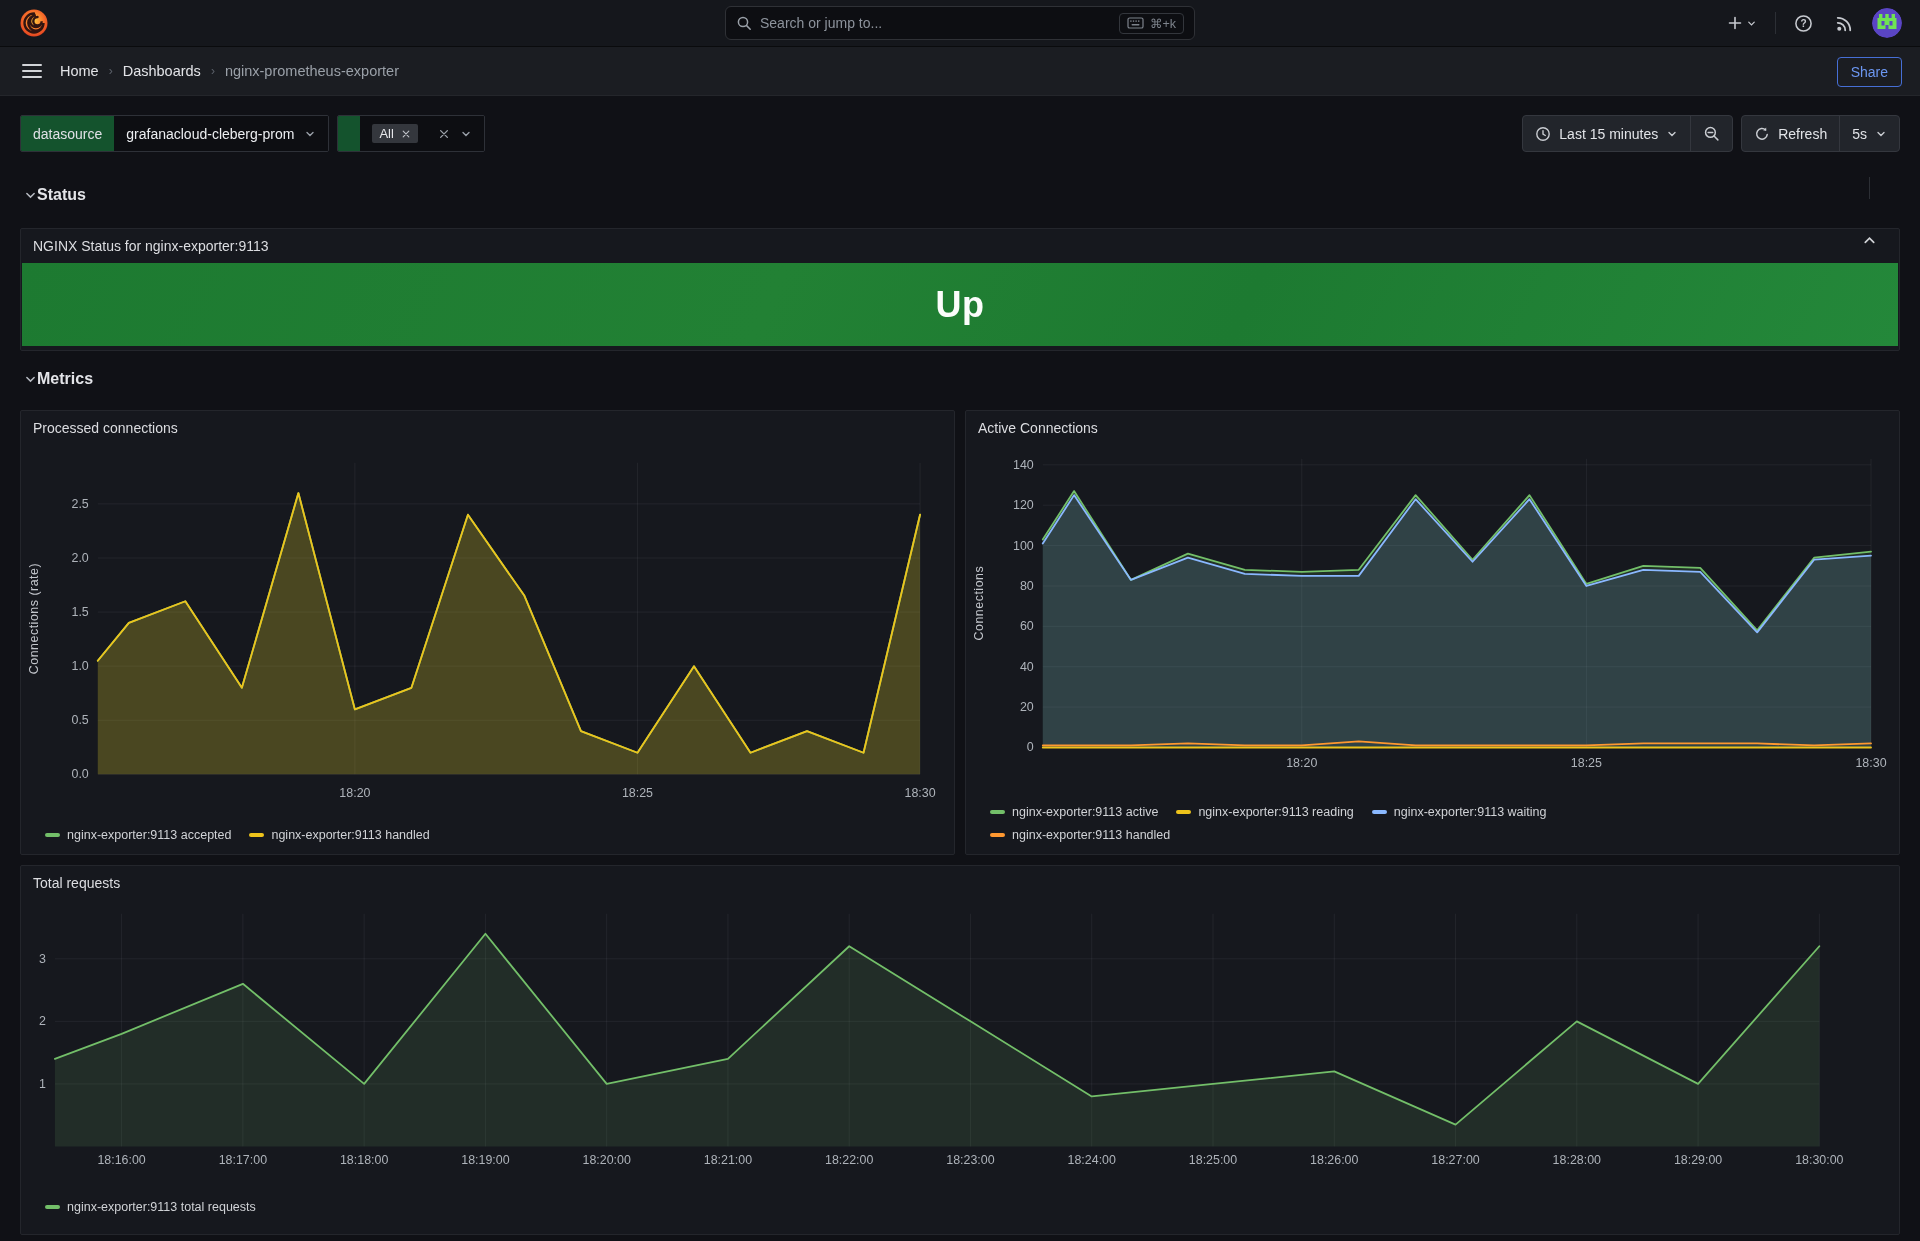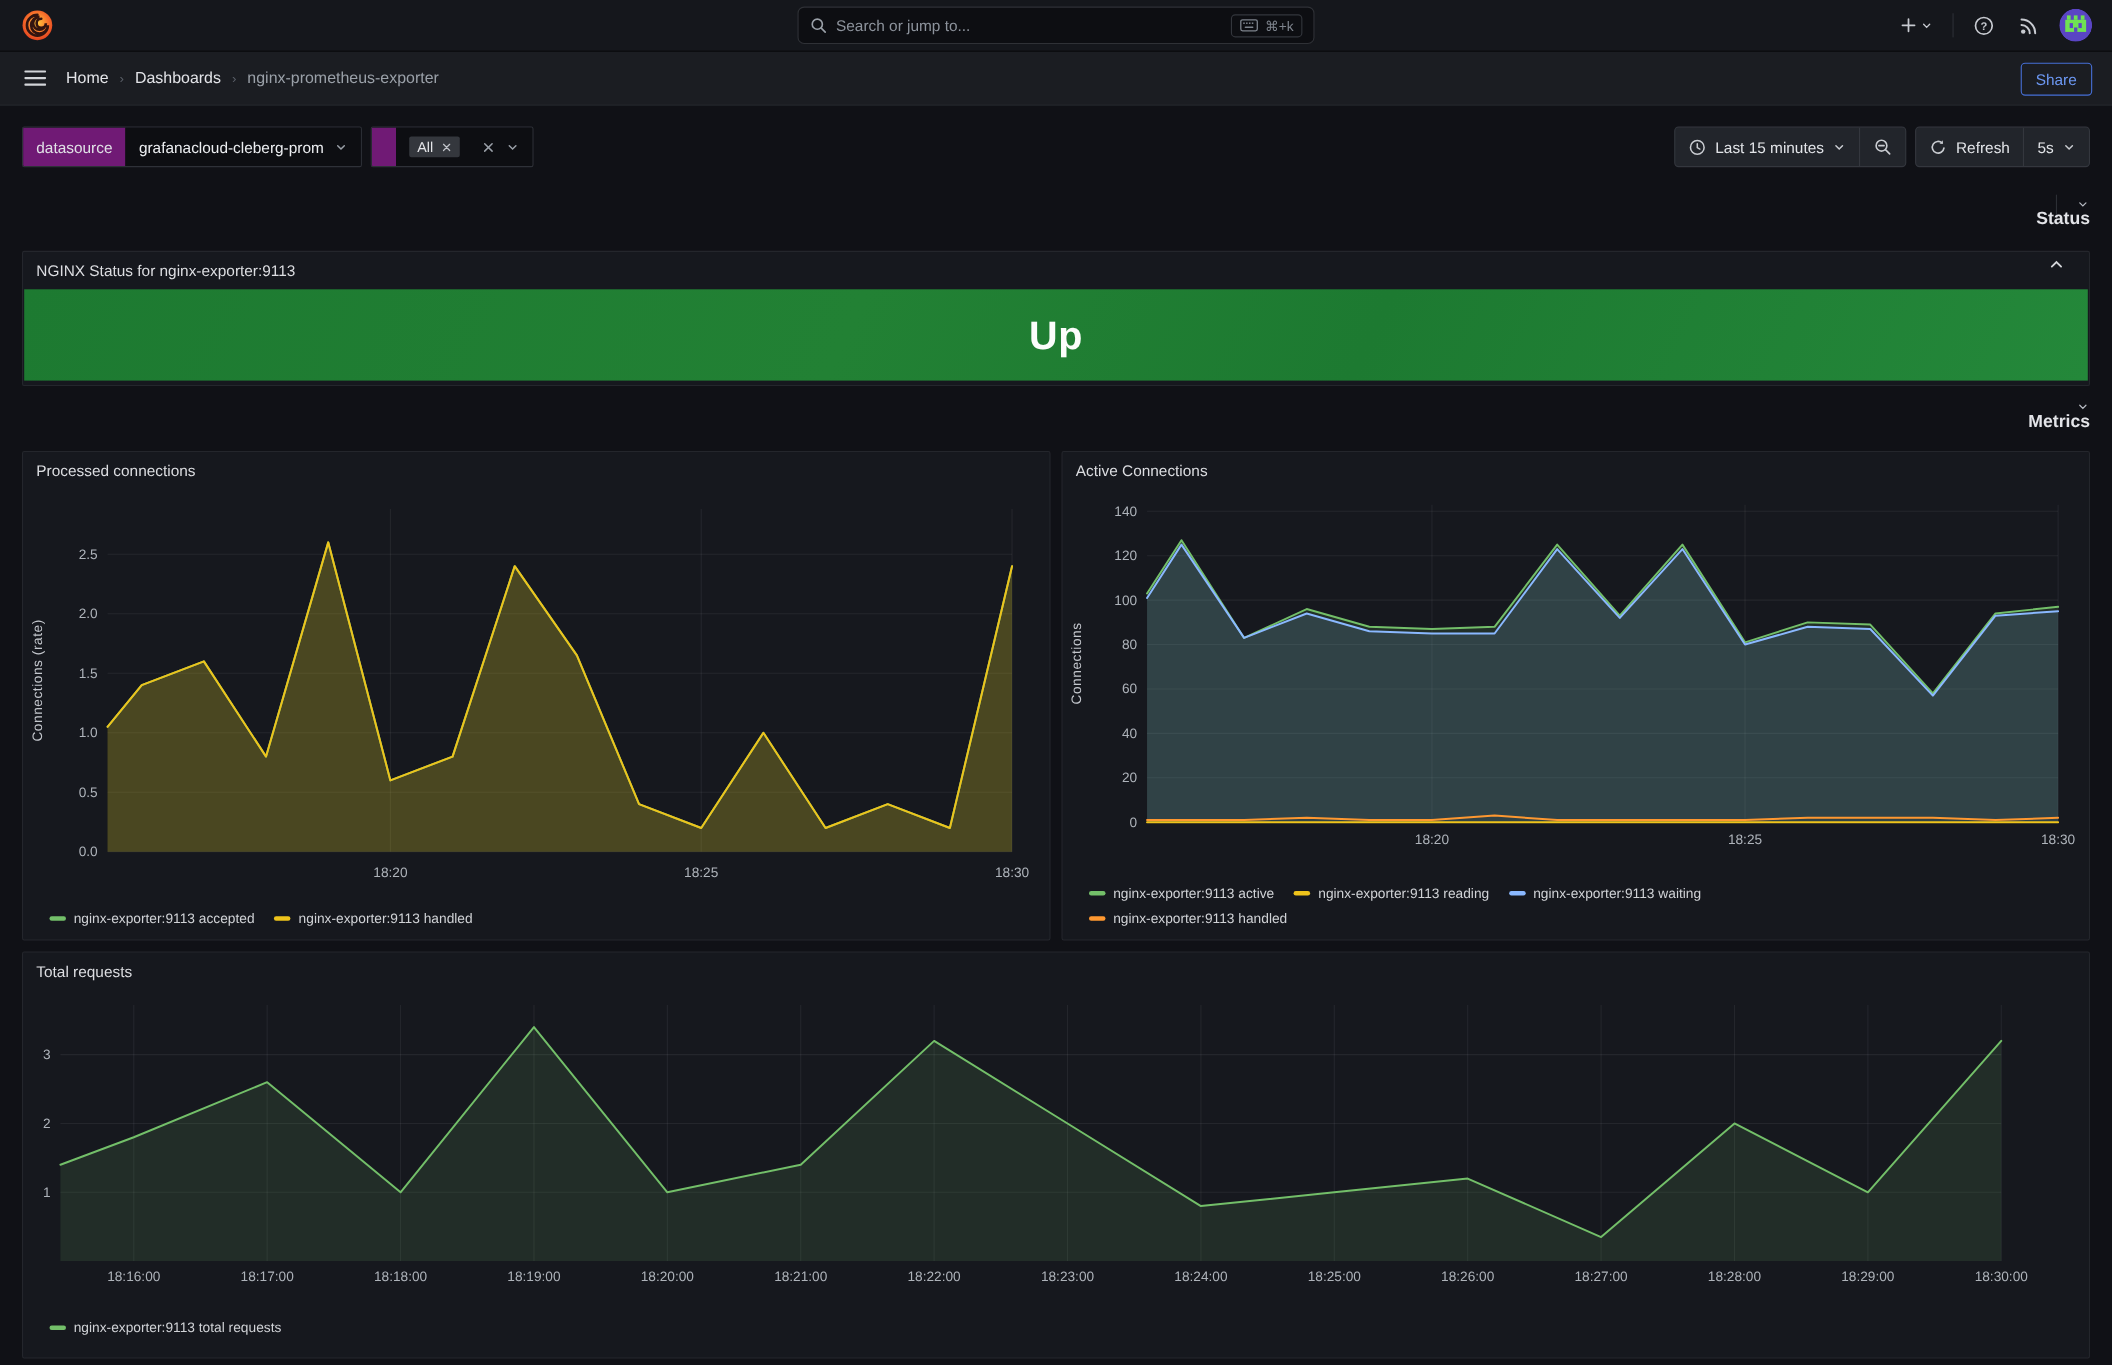--- a/index.html
+++ b/index.html
@@ -53,39 +53,39 @@
 
   
   .page { padding:19px 20px 0; }
 
   .controls { display:flex; align-items:center; justify-content:space-between; }
   .controls-left, .controls-right { display:flex; align-items:center; gap:8px; }
   .varctl {
     display:flex; align-items:stretch; height:37px;
     border:1px solid #2e3138; border-radius:2px; overflow:hidden; font-size:14px;
   }
-  .varlabel { background:#701a75; color:#e0e1e6; display:flex; align-items:center; padding:0 12px; }
+  .varlabel { background:#14532d; color:#e0e1e6; display:flex; align-items:center; padding:0 12px; }
   .varlabel.mini { width:22px; padding:0; }
   .varvalue { background:#0d0e12; color:#eceef1; display:flex; align-items:center; gap:10px; padding:0 12px; cursor:pointer; }
   .chip {
     background:#34373d; border-radius:2px; padding:2px 7px; font-size:13px;
     display:inline-flex; align-items:center; gap:7px; color:#e6e7ea;
   }
   .group {
     display:flex; align-items:stretch; height:37px; background:#22252b;
     border:1px solid #34373e; border-radius:4px; overflow:hidden;
   }
   .gbtn {
     display:flex; align-items:center; gap:8px; padding:0 12px; cursor:pointer;
     color:#e2e4e8; font-size:14px; font-weight:500; background:transparent; border:none;
     font-family:"Liberation Sans",sans-serif;
   }
   .gsep { width:1px; background:#34373e; }
 
-  .section-header { display:flex; align-items:flex-end; gap:0; height:28px; padding-left:4px; cursor:pointer;flex-direction:column; }
+  .section-header { display:flex; align-items:center; gap:0; height:28px; padding-left:4px; cursor:pointer; }
   .section-header .label { font-size:16px; font-weight:700; color:#e3e4e8; }
   .sh-status { margin:29px 0 19px; }
   .sh-metrics { margin:14px 0 17px; }
 
   .panel { background:#16181e; border:1px solid #24262c; border-radius:2px; }
 
   
   .status-panel { height:123px; display:flex; flex-direction:column; }
   .panel-head { height:34px; line-height:34px; padding:0 12px; font-size:14px; font-weight:500; color:#dcdde1; }
   .status-banner {

